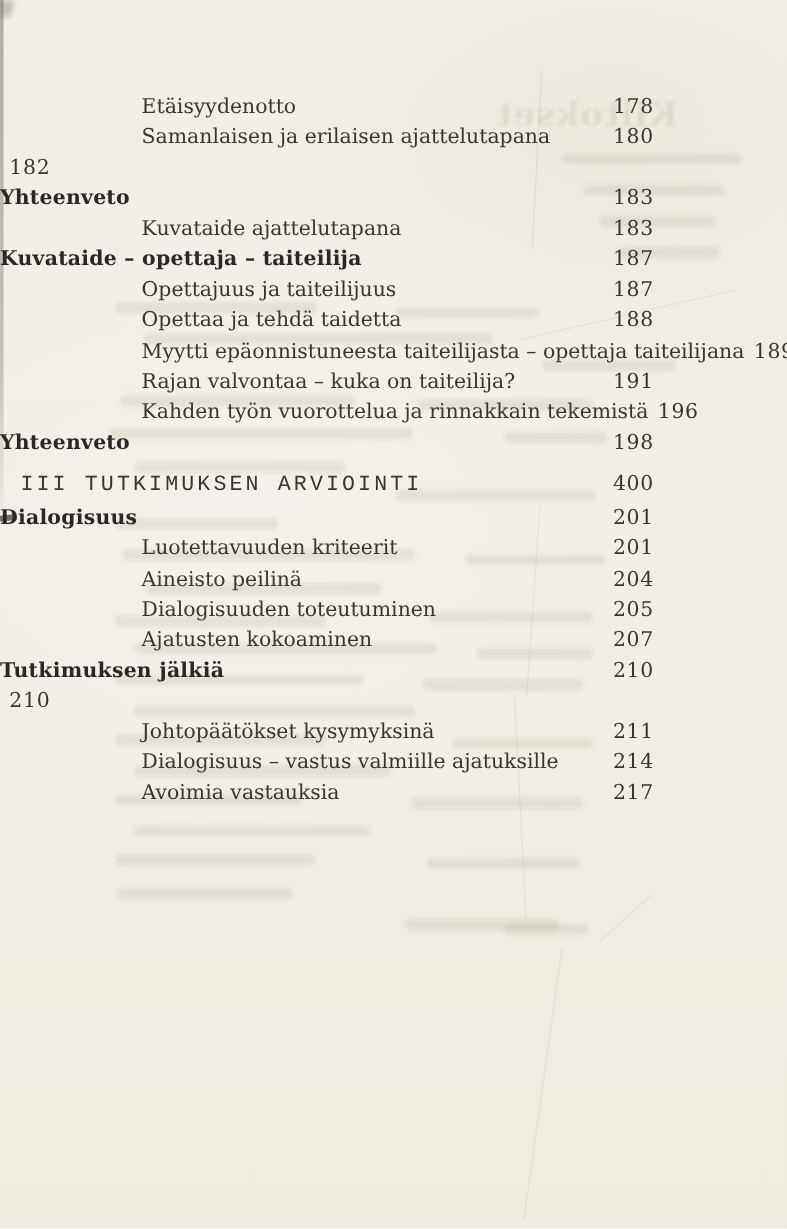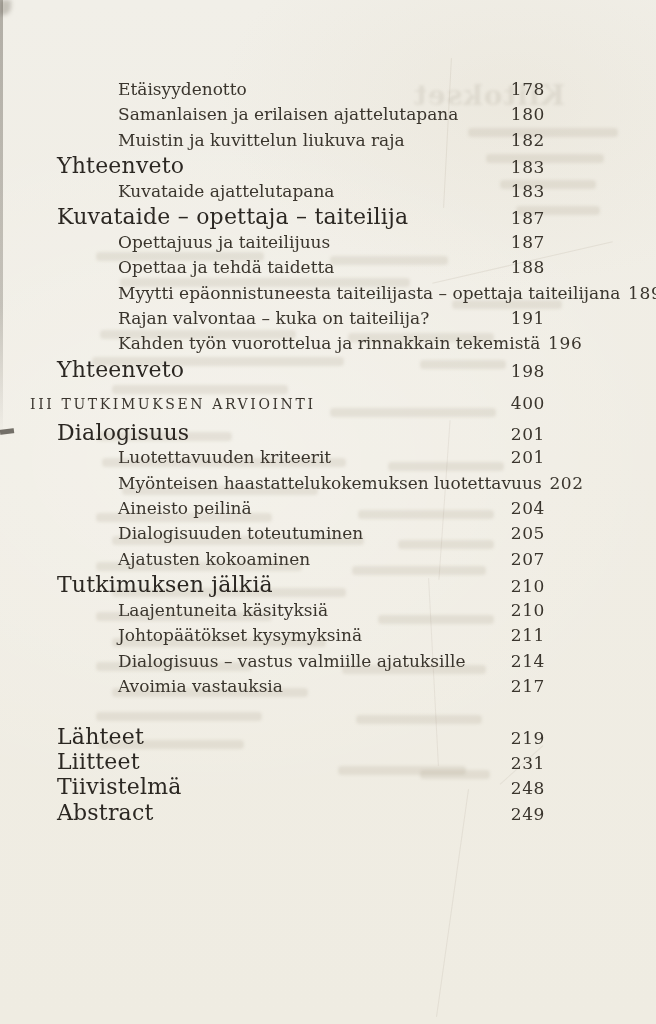--- a/index.html
+++ b/index.html
@@ -96,30 +96,30 @@
     flex: 0 0 auto;
     width: 42px;
     margin-right: 111px;
     text-align: right;
     font-size: 17px;
     letter-spacing: 0.6px;
     color: #3a352d;
   }
   .row.section { margin-bottom: 3px; }
   .row.section .lbl {
-    padding-left: 30px;
-    font-size: 14px;
+    padding-left: 17px;
+    font-size: 18px;
     letter-spacing: 2.6px;
     font-weight: 400;
     color: #3a352e;
+    font-family: Liberation Mono, monospace;
   }
   .row.h1 .lbl {
-    padding-left: 57px;
-    font-size: 22px;
-    font-weight: 400;
+    font-size: 17px;
+    font-weight: 700;
     letter-spacing: 0.2px;
     color: #2b2722;
   }
   .row.h2 .lbl {
     padding-left: 118px;
     font-size: 17px;
     font-weight: 400;
     color: #3a352d;
   }
 </style>
@@ -184,21 +184,20 @@
       <div class="group group-chapter-continued">
         <div class="row h2">
           <span class="lbl">Etäisyydenotto</span>
           <span class="pg">178</span>
         </div>
         <div class="row h2">
           <span class="lbl">Samanlaisen ja erilaisen ajattelutapana</span>
           <span class="pg">180</span>
         </div>
         <div class="row h2">
-          <span class="lbl">Muistin ja kuvittelun liukuva raja</span>
           <span class="pg">182</span>
         </div>
         <div class="row h1">
           <span class="lbl">Yhteenveto</span>
           <span class="pg">183</span>
         </div>
         <div class="row h2">
           <span class="lbl">Kuvataide ajattelutapana</span>
           <span class="pg">183</span>
         </div>
@@ -238,68 +237,45 @@
         </div>
         <div class="row h1">
           <span class="lbl">Dialogisuus</span>
           <span class="pg">201</span>
         </div>
         <div class="row h2">
           <span class="lbl">Luotettavuuden kriteerit</span>
           <span class="pg">201</span>
         </div>
         <div class="row h2">
-          <span class="lbl">Myönteisen haastattelukokemuksen luotettavuus</span>
-          <span class="pg">202</span>
-        </div>
-        <div class="row h2">
           <span class="lbl">Aineisto peilinä</span>
           <span class="pg">204</span>
         </div>
         <div class="row h2">
           <span class="lbl">Dialogisuuden toteutuminen</span>
           <span class="pg">205</span>
         </div>
         <div class="row h2">
           <span class="lbl">Ajatusten kokoaminen</span>
           <span class="pg">207</span>
         </div>
         <div class="row h1">
           <span class="lbl">Tutkimuksen jälkiä</span>
           <span class="pg">210</span>
         </div>
         <div class="row h2">
-          <span class="lbl">Laajentuneita käsityksiä</span>
           <span class="pg">210</span>
         </div>
         <div class="row h2">
           <span class="lbl">Johtopäätökset kysymyksinä</span>
           <span class="pg">211</span>
         </div>
         <div class="row h2">
           <span class="lbl">Dialogisuus – vastus valmiille ajatuksille</span>
           <span class="pg">214</span>
         </div>
         <div class="row h2">
           <span class="lbl">Avoimia vastauksia</span>
           <span class="pg">217</span>
-        </div>
-      </div>
-      <div class="group group-backmatter">
-        <div class="row h1">
-          <span class="lbl">Lähteet</span>
-          <span class="pg">219</span>
-        </div>
-        <div class="row h1">
-          <span class="lbl">Liitteet</span>
-          <span class="pg">231</span>
-        </div>
-        <div class="row h1">
-          <span class="lbl">Tiivistelmä</span>
-          <span class="pg">248</span>
-        </div>
-        <div class="row h1">
-          <span class="lbl">Abstract</span>
-          <span class="pg">249</span>
         </div>
       </div>
     </main>
 </div>
 
 </body></html>

